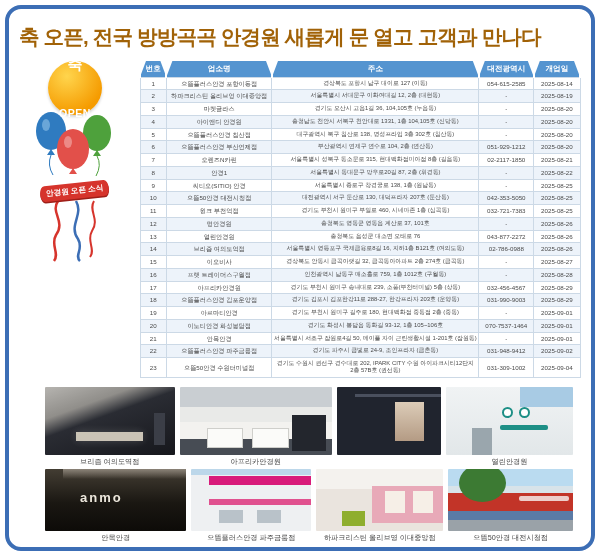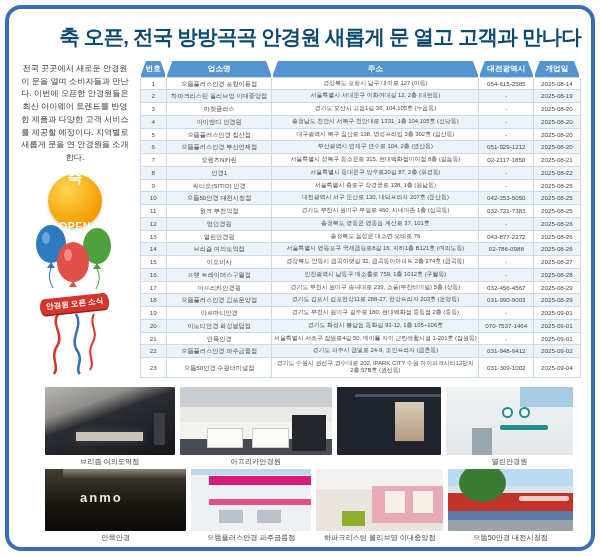--- a/index.html
+++ b/index.html
@@ -1,19 +1,19 @@
 <!DOCTYPE html>
 <html><head>
 <meta charset="utf-8">
 <style>
   * { box-sizing: border-box; margin: 0; padding: 0; }
   html,body { width:600px; height:556px; background:#fff; font-family:"Liberation Sans", sans-serif; overflow:hidden; }
   .frame { position:absolute; left:5px; top:5px; width:590px; height:546px;
            border:4px solid #3c6eb5; border-radius:16px; background:#fff; padding:8px 10px 6px; }
-  .title { text-align:right; font-size:20.5px; font-weight:800; color:#0c4a6e;
+  .title { text-align:left; font-size:20.5px; font-weight:800; color:#a16207;
            letter-spacing:-0.8px; margin:6px 0 10px; }
   .content { display:flex; gap:8px; align-items:flex-start; }
   
   .sidebar { width:112px; flex:none; display:flex; flex-direction:column; align-items:center; }
   .intro { font-size:8.2px; line-height:1.55; text-align:center; color:#3a3a3a; margin:2px 0 9px; }
   .badge { width:54px; height:54px; border-radius:50%;
            background:radial-gradient(circle at 35% 28%, #ffd54d, #f59b00 72%);
            color:#fff; font-weight:800; display:flex; flex-direction:column;
            align-items:center; justify-content:center; box-shadow:0 2px 3px rgba(0,0,0,.18); z-index:2; }
   .badge .l1 { font-size:15px; line-height:1; }
@@ -76,21 +76,20 @@
   .p8 .signtxt { left:42%; top:44%; width:40%; height:8%; background:#f4e9e6; border-radius:2px; opacity:.85; }
 </style>
 </head>
 <body>
 
 <div class="frame">
   <h1 class="title">축 오픈, 전국 방방곡곡 안경원 새롭게 문 열고 고객과 만나다</h1>
 
   <div class="content">
     <aside class="sidebar">
-      <p class="intro">전국 곳곳에서 새로운 안경원이 문을 열며 소비자들과 만난다. 이번에 오픈한 안경원들은 최신 아이웨어 트렌드를 반영한 제품과 다양한 고객 서비스를 제공할 예정이다. 지역별로 새롭게 문을 연 안경원을 소개한다.</p>
       <div class="badge">
         <span class="l1">축</span>
         <span class="l2">OPEN</span>
       </div>
       <svg class="balloons" width="96" height="74" viewBox="0 0 96 74">
         <ellipse cx="24" cy="24" rx="15" ry="19" fill="#2f7bc0"></ellipse>
         <polygon points="24,42 20,48 28,48" fill="#2f7bc0"></polygon>
         <ellipse cx="70" cy="26" rx="14" ry="18" fill="#4ea13c"></ellipse>
         <polygon points="70,43 66,49 74,49" fill="#4ea13c"></polygon>
         <ellipse cx="46" cy="42" rx="16" ry="20" fill="#e2504a"></ellipse>

